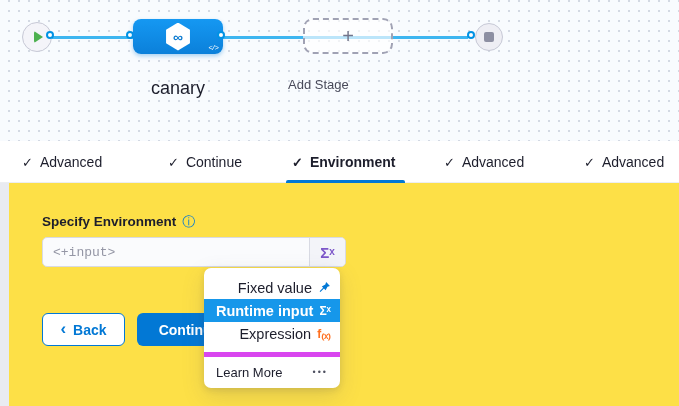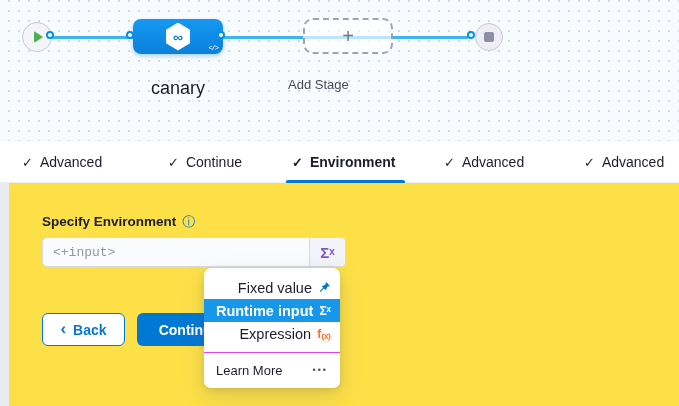--- a/index.html
+++ b/index.html
@@ -108,21 +108,21 @@
     box-shadow:0 2px 6px rgba(40,41,61,0.12), 0 8px 22px rgba(96,97,112,0.18);
     padding-top:8px;
   }
   .dd-item { height:23px; display:flex; align-items:center; justify-content:flex-end;
     gap:6px; padding:0 9px; font-size:14.5px; color:#1d1e2c; cursor:pointer; }
   .dd-item.selected { background:#1697ea; color:#fff; font-weight:bold; }
   .dd-item .dd-icon { font-size:12px; line-height:1; }
   .icon-sigma-white { color:#fff; font-size:13px; font-weight:bold; }
   .icon-expression { color:#ff7020; font-size:12.5px; font-weight:bold; }
   .pin-icon { width:13px; height:13px; display:block; }
-  .dd-footer { margin-top:7px; border-top:1px solid #d946ef; height:35px;
+  .dd-footer { margin-top:7px; border-top:5px solid #d946ef; height:35px;
     display:flex; align-items:center; justify-content:space-between; padding:0 12px; cursor:pointer; }
   .dd-footer-label { font-size:13px; color:#1d1e2c; }
   .dd-ellipsis { font-size:9px; letter-spacing:2px; color:#4e5060; }
 </style>
 </head>
 <body>
 
 <div class="app">
 
   <div class="canvas">

